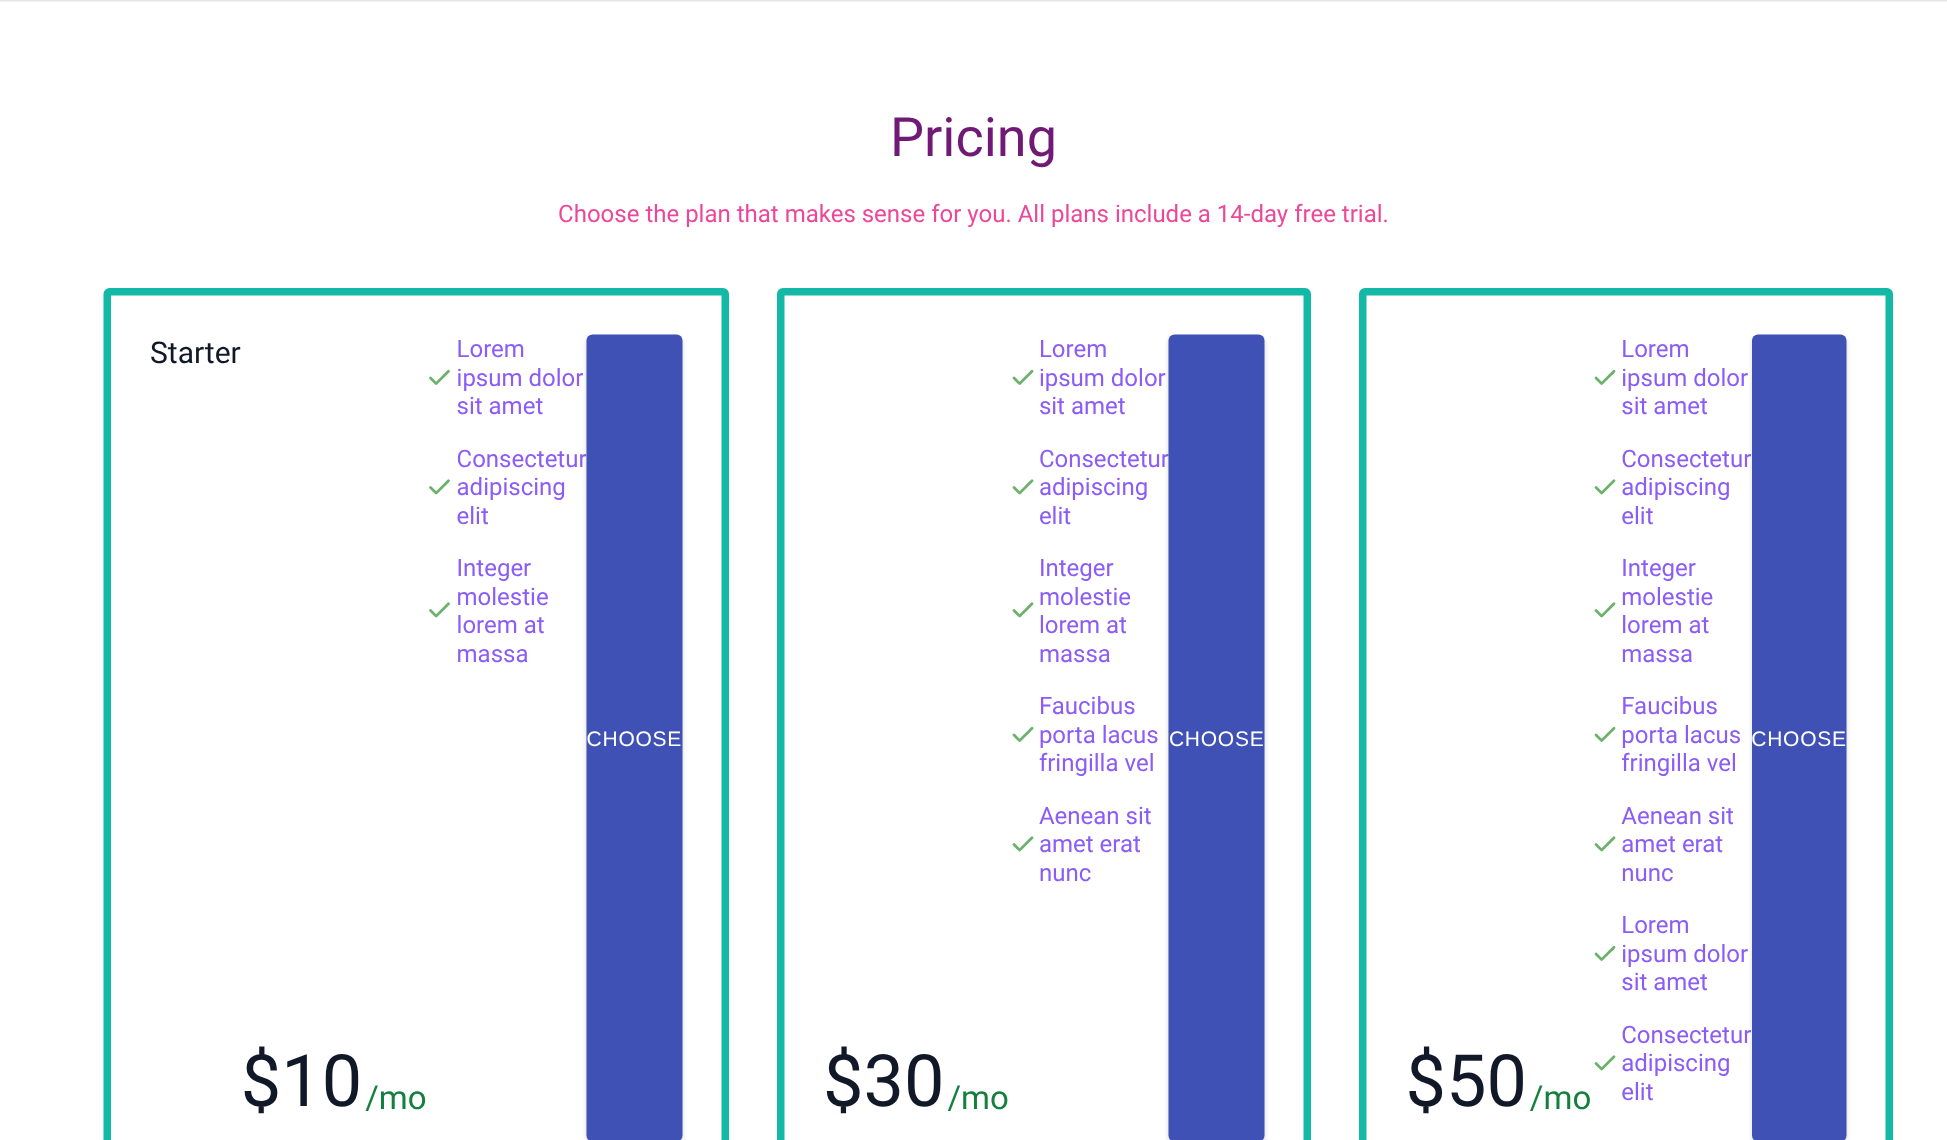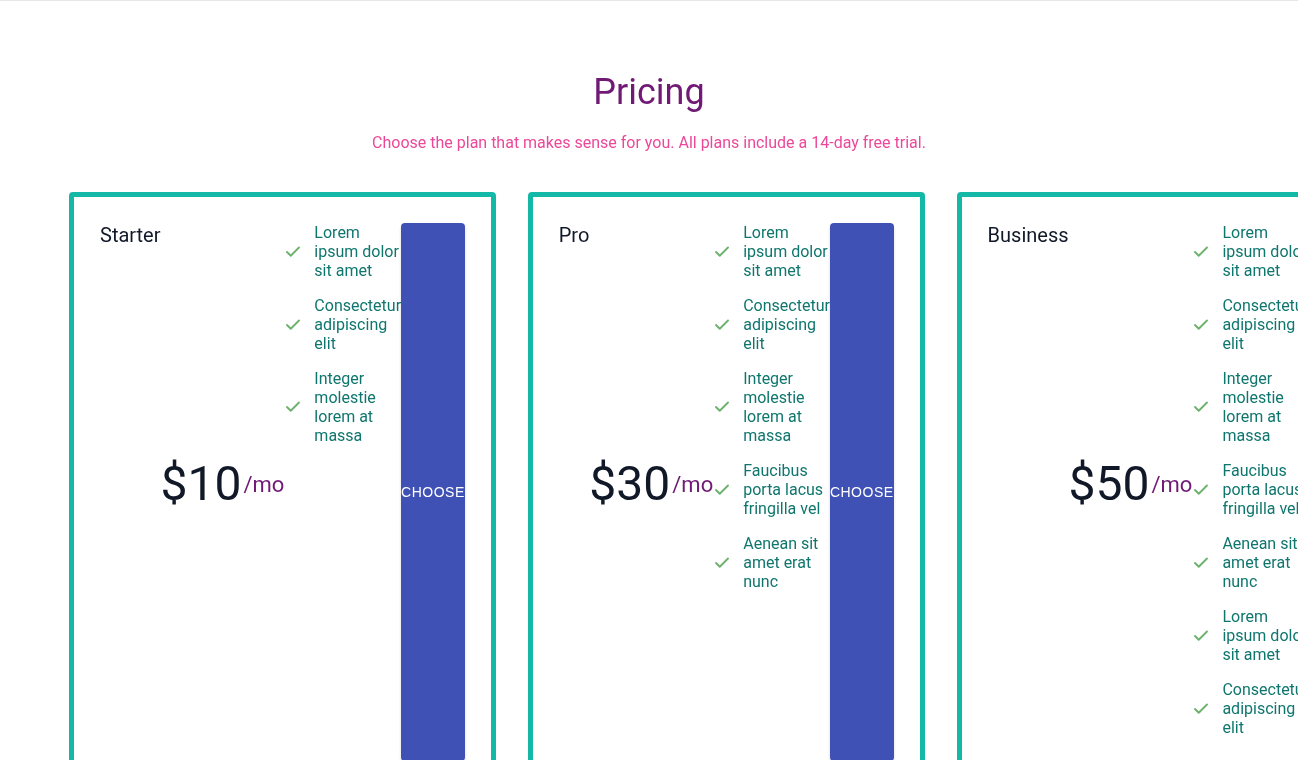--- a/index.html
+++ b/index.html
@@ -47,44 +47,44 @@
       min-height: 486px;
     }
     .plan-name {
       font-size: 20px;
       font-weight: 400;
       color: #111827;
       margin-bottom: 18px;
     }
     .price-row {
       display: flex;
-      align-items: center;
+      align-items: flex-end;
       margin-bottom: 16px;
     }
     .price {
       font-size: 48px;
       font-weight: 400;
       color: #111827;
       line-height: 1;
     }
     .period {
       font-size: 22px;
-      color: #701a75;
+      color: #15803d;
       margin-left: 2px;
     }
     .features {
       list-style: none;
       margin-bottom: 24px;
     }
     .feature-item {
       display: flex;
       align-items: center;
-      gap: 12px;
+      gap: 2px;
       font-size: 16px;
-      color: #0f766e;
+      color: #8b5cf6;
       margin-bottom: 16px;
     }
     .feature-item:last-child {
       margin-bottom: 0;
     }
     .check-icon {
       flex-shrink: 0;
       width: 18px;
       height: 18px;
       color: #6cb26c;
@@ -140,21 +140,20 @@
               <polyline points="20 6 9 17 4 12"></polyline>
             </svg>
           <span>Integer molestie lorem at massa</span>
         </li>
       </ul>
       <div class="spacer"></div>
       <button class="choose-btn">CHOOSE</button>
     </div>
 
     <div class="card">
-      <div class="plan-name">Pro</div>
       <div class="price-row">
         <span class="price">$30</span>
         <span class="period">/mo</span>
       </div>
       <ul class="features">
         <li class="feature-item">
           <svg class="check-icon" viewBox="0 0 24 24" fill="none" stroke="currentColor" stroke-width="2.5" stroke-linecap="round" stroke-linejoin="round">
               <polyline points="20 6 9 17 4 12"></polyline>
             </svg>
           <span>Lorem ipsum dolor sit amet</span>
@@ -182,21 +181,20 @@
               <polyline points="20 6 9 17 4 12"></polyline>
             </svg>
           <span>Aenean sit amet erat nunc</span>
         </li>
       </ul>
       <div class="spacer"></div>
       <button class="choose-btn">CHOOSE</button>
     </div>
 
     <div class="card">
-      <div class="plan-name">Business</div>
       <div class="price-row">
         <span class="price">$50</span>
         <span class="period">/mo</span>
       </div>
       <ul class="features">
         <li class="feature-item">
           <svg class="check-icon" viewBox="0 0 24 24" fill="none" stroke="currentColor" stroke-width="2.5" stroke-linecap="round" stroke-linejoin="round">
               <polyline points="20 6 9 17 4 12"></polyline>
             </svg>
           <span>Lorem ipsum dolor sit amet</span>

